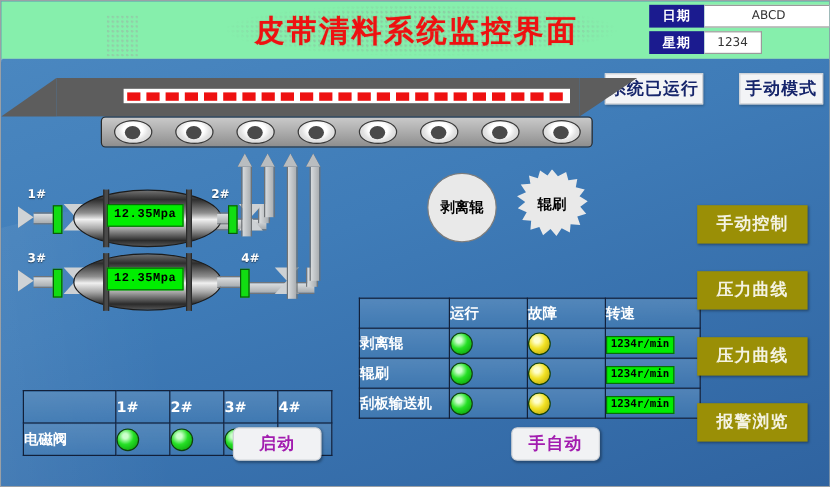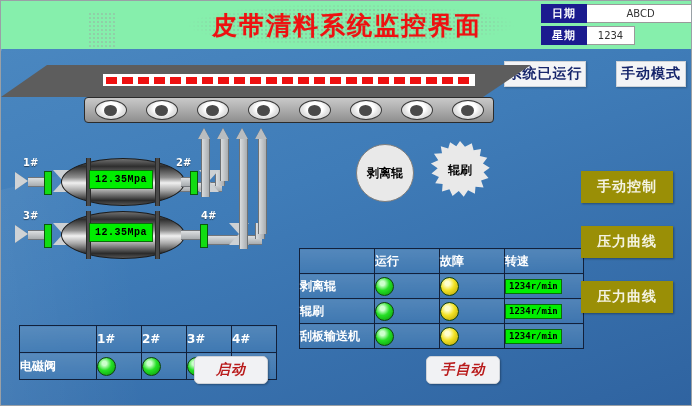--- a/index.html
+++ b/index.html
@@ -217,24 +217,23 @@
     background:#9a8f06;color:#f4f3e2;font-size:14px;font-weight:bold;
     display:flex;align-items:center;justify-content:center;letter-spacing:1px;
     box-shadow:1px 1px 2px rgba(0,0,0,.35);
     border:none;
   }
 
   
   .act-btn{
     position:absolute;width:72px;height:26px;
     background:#f1f2f4;border:1px solid #cfd3d8;border-radius:5px;
-    color:#b91c1c;font-size:14px;font-weight:bold;
+    color:#a21caf;font-size:14px;font-weight:bold;
     display:flex;align-items:center;justify-content:center;letter-spacing:1px;
     box-shadow:1px 1px 2px rgba(0,0,0,.3);
-    font-style:italic;
   }
 </style>
 </head>
 <body>
 
 <div id="screen">
 
   <div id="titlebar">
     <div id="page-title">皮带清料系统监控界面</div>
 
@@ -416,18 +415,19 @@
           <td><span class="lamp green"></span></td>
           <td><span class="lamp green"></span></td>
           <td><span class="lamp green"></span></td>
         </tr>
       </tbody>
     </table>
 
     <div class="menu-btn" style="top:122px;">手动控制</div>
     <div class="menu-btn" style="top:177px;">压力曲线</div>
     <div class="menu-btn" style="top:232px;">压力曲线</div>
+    <div class="menu-btn" style="top:287px;">报警浏览</div>
 
     <div class="act-btn" style="left:193px;top:307px;">启动</div>
     <div class="act-btn" style="left:425px;top:307px;text-align:right;">手自动</div>
 
   </div>
 </div>
 
 </body></html>

